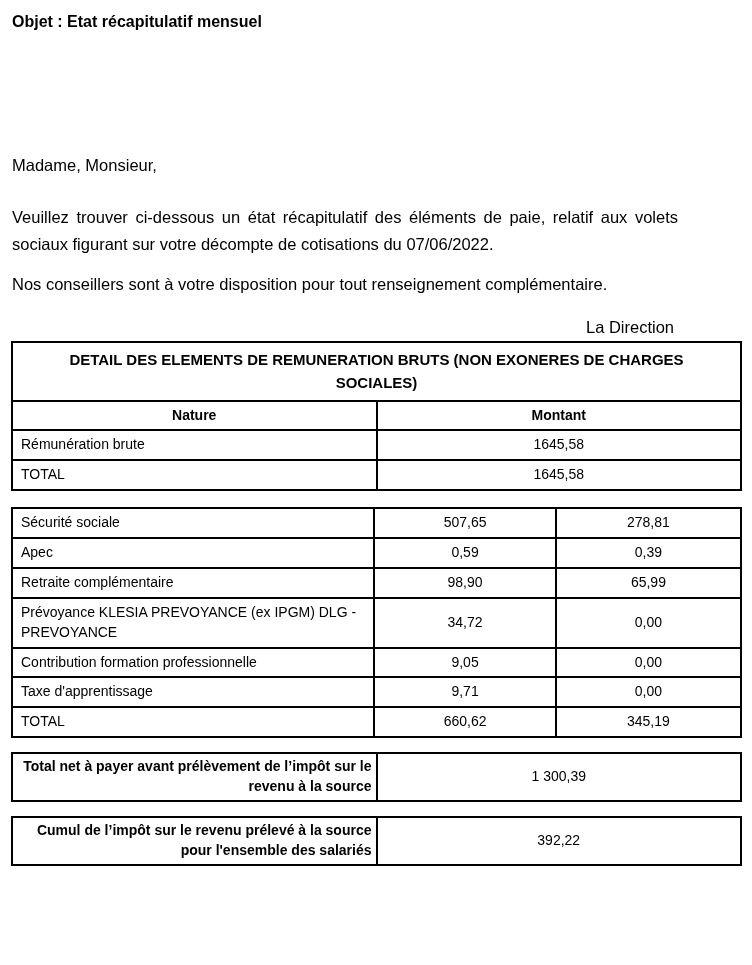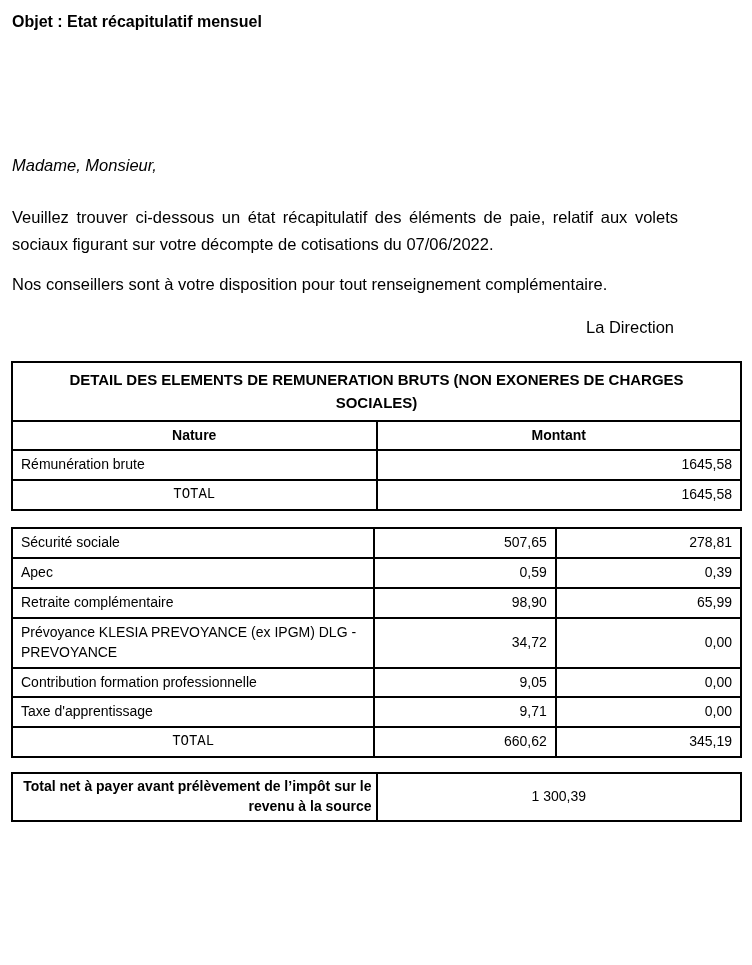--- a/index.html
+++ b/index.html
@@ -23,21 +23,20 @@
   .subject {
     font-weight: bold;
     font-size: 16px;
     line-height: 20px;
     margin: 2px 0 0 1px;
   }
   .salutation {
     font-size: 16.5px;
     line-height: 21px;
     margin: 123px 0 0 1px;
-    font-style: italic;
   }
   .para-main {
     font-size: 16.5px;
     line-height: 27px;
     text-align: justify;
     margin: 28px 0 4px 1px;
   }
   .para-secondary {
     font-size: 16.5px;
     line-height: 27px;
@@ -69,24 +68,24 @@
     font-weight: bold;
     font-size: 15px;
     padding: 5px 30px !important;
     line-height: 1.55 !important;
   }
   .col-head {
     text-align: center;
     font-weight: bold;
   }
   .cell-left   { text-align: left; }
-  .cell-center { text-align: right; }
-  .total-label { text-align: center; font-weight: normal; font-family: Liberation Mono, monospace; }
-
-  .t-remuneration { margin-top: 20px; }
+  .cell-center { text-align: center; }
+  .total-label { text-align: left; font-weight: normal; }
+
+  .t-remuneration { }
   .t-cotisations  { margin-top: 16px; }
 
   
   table.sum-table {
     border-collapse: collapse;
     table-layout: fixed;
     width: 731px;
     font-size: 14px;
     margin-top: 14px;
   }
@@ -196,19 +195,31 @@
         <col style="width:50%">
       </colgroup>
     <tbody>
       <tr>
         <td class="sum-label">Total net à payer avant prélèvement de l’impôt sur le revenu à la source</td>
         <td class="sum-value">1 300,39</td>
       </tr>
     </tbody>
   </table>
 
+  <table class="sum-table">
+    <colgroup>
+        <col style="width:50%">
+        <col style="width:50%">
+      </colgroup>
+    <tbody>
+      <tr>
+        <td class="sum-label">Cumul de l’impôt sur le revenu prélevé à la source pour l'ensemble des salariés</td>
+        <td class="sum-value">392,22</td>
+      </tr>
+    </tbody>
+  </table>
 
   <table class="sum-table">
     
     
   </table>
 
 </div>
 
 </body></html>

